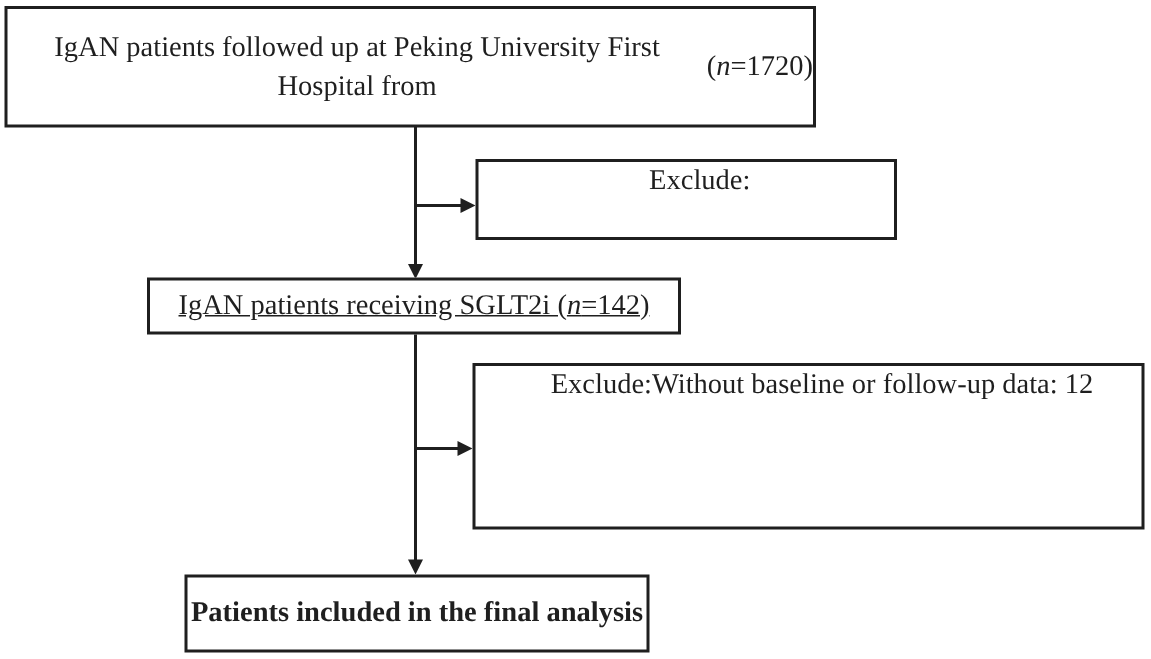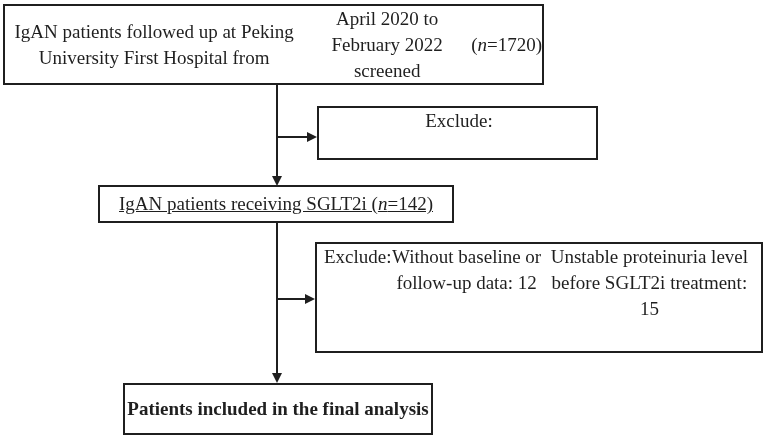--- a/index.html
+++ b/index.html
@@ -29,22 +29,22 @@
     flex-direction:row;
     justify-content:center;
     font-size:19px;
     line-height:26px;
   }
   .box.center{
     text-align:center;
     align-items:center;
   }
   .box.left-align{
-    text-align:center;
-    padding-left:7px;
+    text-align:right;
+    padding-left:22px;
     padding-right:4px;
   }
   .it{ font-style:italic; }
   .vline{
     position:absolute;
     width:2px;
     background:var(--ink);
   }
   .hline{
     position:absolute;
@@ -72,21 +72,20 @@
   #box-exclude2{ left:315px; top:242px; width:448px; height:111px; }
   #box-final{ left:123px; top:383px; width:310px; height:52px;font-weight:bold; }
 </style>
 </head>
 <body>
 
 <div class="canvas">
 
   <div class="box center" id="box-screened">
     <div>IgAN patients followed up at Peking University First Hospital from</div>
-    <div>April 2020 to February 2022 screened</div>
     <div><span>(</span><span class="it">n</span><span>=1720)</span></div>
   </div>
 
   <div class="vline" style="left:276px; top:84px; height:93px;"></div>
   <div class="arr-down" style="left:272px; top:176px;"></div>
 
   <div class="hline" style="left:277px; top:136px; width:31px;"></div>
   <div class="arr-right" style="left:307px; top:132px;"></div>
 
   <div class="box left-align" id="box-exclude1">
@@ -99,20 +98,19 @@
 
   <div class="vline" style="left:276px; top:223px; height:152px;"></div>
   <div class="arr-down" style="left:272px; top:373px;"></div>
 
   <div class="hline" style="left:277px; top:298px; width:29px;"></div>
   <div class="arr-right" style="left:305px; top:294px;"></div>
 
   <div class="box left-align" id="box-exclude2">
     <div>Exclude:</div>
     <div>Without baseline or follow-up data: 12</div>
-    <div>Unstable proteinuria level before SGLT2i treatment: 15</div>
   </div>
 
   <div class="box center" id="box-final">
     <div>Patients included in the final analysis</div>
   </div>
 
 </div>
 
 </body></html>

